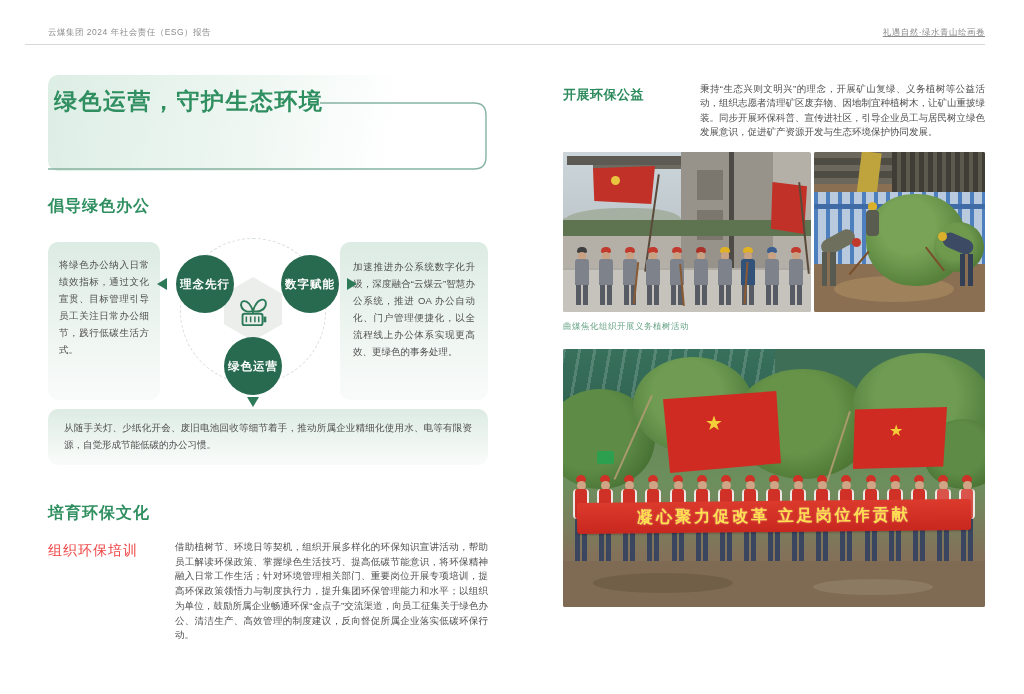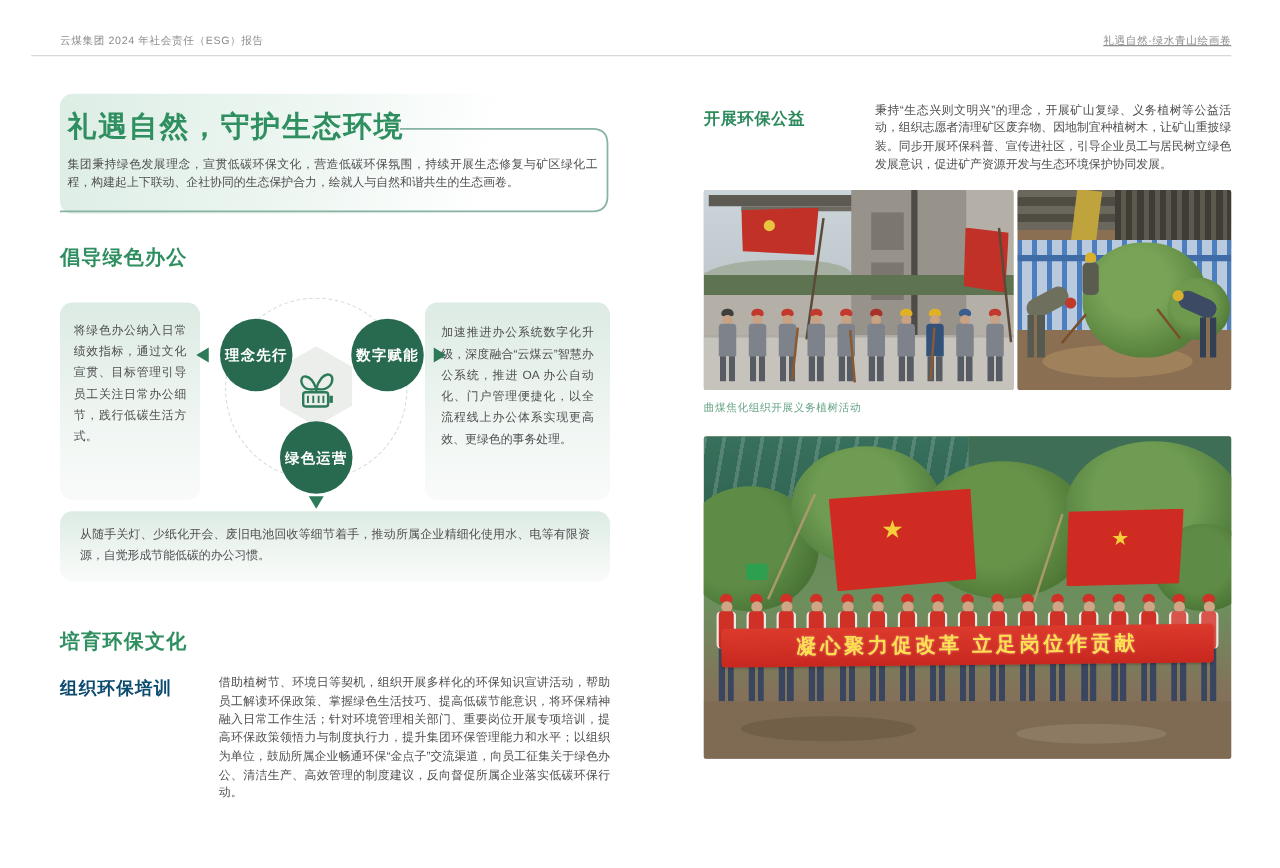--- a/index.html
+++ b/index.html
@@ -15,21 +15,21 @@
   .hero{left:48px;top:75px;width:440px;height:96px;}
   .hero-bg{position:absolute;inset:0;border-radius:10px;
            background:linear-gradient(100deg,#ddeee5 0%,#edf6f1 42%,#ffffff 78%);}
   .hero-title{position:absolute;left:6px;top:11px;font-size:23px;font-weight:bold;
               color:#2f8f60;letter-spacing:1.5px;white-space:nowrap;}
   .hero-text{position:absolute;left:6px;top:49px;width:424px;font-size:9.5px;
              line-height:1.6;text-align:justify;color:#4f4f4f;}
 
   
   .h-section{font-size:16px;font-weight:bold;color:#2f8f60;letter-spacing:1px;white-space:nowrap;}
-  .h-sub{font-size:14px;font-weight:bold;color:#0c4a6e;letter-spacing:1px;white-space:nowrap;}
+  .h-sub{font-size:14px;font-weight:normal;color:#ef4444;letter-spacing:1px;white-space:nowrap;}
 
   
   .card{background:linear-gradient(180deg,#dcebe3 0%,#eef5f1 55%,#f9fbfa 100%);
         border-radius:10px;font-size:9.5px;line-height:1.8;text-align:justify;color:#4f4f4f;}
   .card-left{left:48px;top:242px;width:112px;height:158px;padding:14px 11px;box-sizing:border-box;}
   .card-right{left:340px;top:242px;width:148px;height:158px;padding:16px 13px;box-sizing:border-box;}
   .card-bottom{left:48px;top:409px;width:440px;height:56px;box-sizing:border-box;
                display:flex;align-items:center;padding:0 16px;line-height:1.75;}
 
   
@@ -157,22 +157,21 @@
 
   <div class="abs hdr" style="left:48px;top:27px;">云煤集团 2024 年社会责任（ESG）报告</div>
   <div class="abs hdr" style="right:39px;top:27px;text-decoration:underline;">礼遇自然·绿水青山绘画卷</div>
   <div class="abs hdr-rule"></div>
 
   <div class="abs hero">
     <div class="hero-bg"></div>
     <svg width="440" height="96" style="position:absolute;left:0;top:0;" viewBox="0 0 440 96">
       <path d="M 272 28 H 426 Q 438 28 438 40 V 82 Q 438 94 426 94 H 0" fill="none" stroke="#86b3a2" stroke-width="1.4"></path>
     </svg>
-    <div class="hero-title">礼遇自然，守护生态环境</div>
-    <div class="hero-text">集团秉持绿色发展理念，宣贯低碳环保文化，营造低碳环保氛围，持续开展生态修复与矿区绿化工程，构建起上下联动、企社协同的生态保护合力，绘就人与自然和谐共生的生态画卷。</div>
+    <div class="hero-title">绿色运营，守护生态环境</div>
   </div>
 
   <div class="abs h-section" style="left:48px;top:196px;">倡导绿色办公</div>
 
   <div class="abs card card-left">将绿色办公纳入日常绩效指标，通过文化宣贯、目标管理引导员工关注日常办公细节，践行低碳生活方式。</div>
   <div class="abs card card-right">加速推进办公系统数字化升级，深度融合“云煤云”智慧办公系统，推进 OA 办公自动化、门户管理便捷化，以全流程线上办公体系实现更高效、更绿色的事务处理。</div>
 
   <div class="abs ring"></div>
   <div class="abs hex">
     <svg width="38" height="40" viewBox="0 0 40 42" fill="none">

